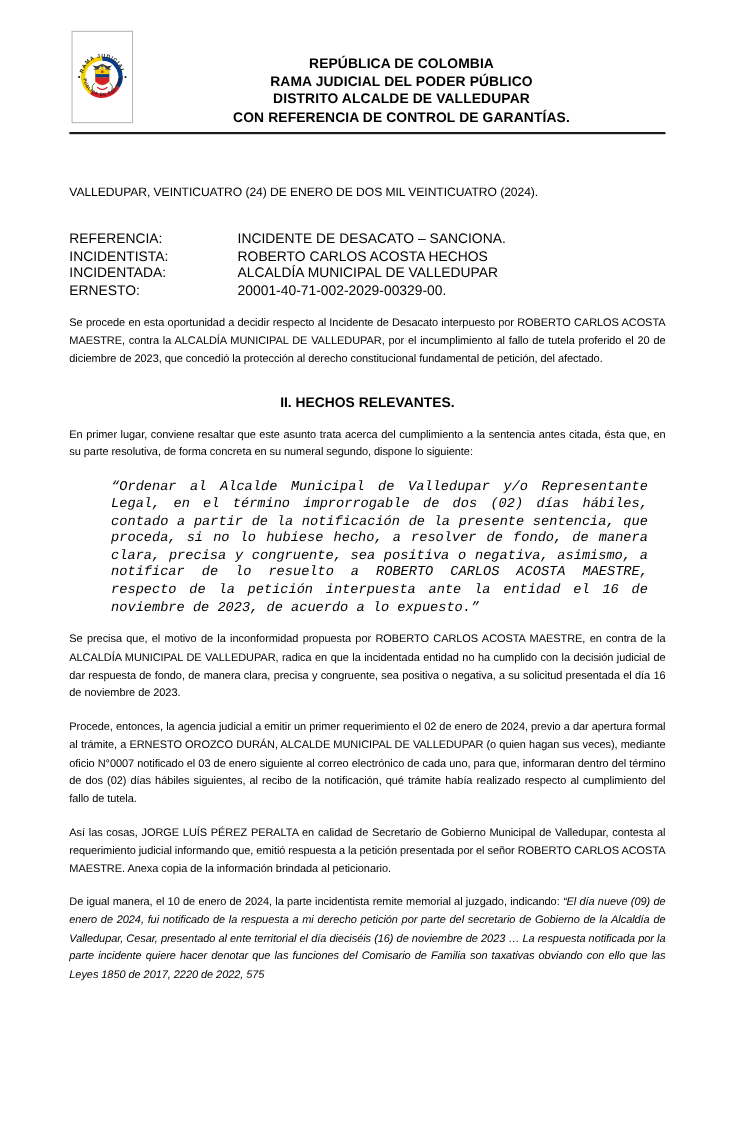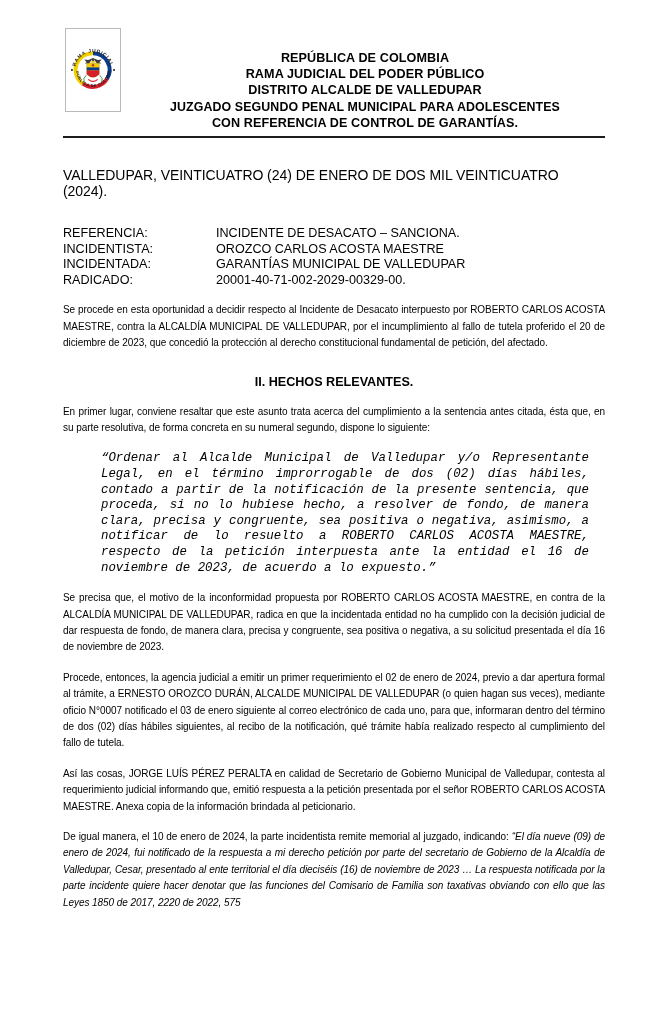--- a/index.html
+++ b/index.html
@@ -65,21 +65,21 @@
 
   .rule {
     border: 0;
     border-top: 2.2px solid #1d1d1d;
     margin: 5px 0 0 0;
     width: 100%;
   }
 
   
   .dateline {
-    font-size: 14px;
+    font-size: 11px;
     line-height: 16px;
     margin-top: 23px;
     letter-spacing: -0.05px;
   }
 
   .ref-block {
     margin-top: 27px;
     font-weight: normal;
     font-size: 12.6px;
     line-height: 15.6px;
@@ -175,44 +175,43 @@
         <path d="M37,60 Q30,66 33,73" stroke="#2e7d32" stroke-width="1.6" fill="none"></path>
         <path d="M63,60 Q70,66 67,73" stroke="#2e7d32" stroke-width="1.6" fill="none"></path>
         <path d="M41,68 Q50,76 59,68" stroke="#D5202B" stroke-width="2.2" fill="none"></path>
       </svg>
     </div>
 
     <div class="header-lines">
       <div class="hline">REPÚBLICA DE COLOMBIA</div>
       <div class="hline">RAMA JUDICIAL DEL PODER PÚBLICO</div>
       <div class="hline">DISTRITO ALCALDE DE VALLEDUPAR</div>
-      <div class="hline wide">JUZGADO SEGUNDO PENAL MUNICIPAL PARA ADOLESCENTES</div>
       <div class="hline">CON REFERENCIA DE CONTROL DE GARANTÍAS.</div>
     </div>
 
     <hr class="rule">
   </div>
 
   <div class="dateline">VALLEDUPAR, VEINTICUATRO (24) DE ENERO DE DOS MIL VEINTICUATRO (2024).</div>
 
   <div class="ref-block">
     <div class="ref-row">
       <span class="ref-label">REFERENCIA:</span>
       <span class="ref-value">INCIDENTE DE DESACATO – SANCIONA.</span>
     </div>
     <div class="ref-row">
       <span class="ref-label">INCIDENTISTA:</span>
-      <span class="ref-value">OROZCO CARLOS ACOSTA MAESTRE</span>
+      <span class="ref-value">ROBERTO CARLOS ACOSTA HECHOS</span>
     </div>
     <div class="ref-row">
       <span class="ref-label">INCIDENTADA:</span>
-      <span class="ref-value">GARANTÍAS MUNICIPAL DE VALLEDUPAR</span>
-    </div>
-    <div class="ref-row">
-      <span class="ref-label">RADICADO:</span>
+      <span class="ref-value">ALCALDÍA MUNICIPAL DE VALLEDUPAR</span>
+    </div>
+    <div class="ref-row">
+      <span class="ref-label">ERNESTO:</span>
       <span class="ref-value">20001-40-71-002-2029-00329-00.</span>
     </div>
   </div>
 
 
   <p class="body">Se procede en esta oportunidad a decidir respecto al Incidente de Desacato interpuesto por ROBERTO CARLOS ACOSTA MAESTRE, contra la ALCALDÍA MUNICIPAL DE VALLEDUPAR, por el incumplimiento al fallo de tutela proferido el 20 de diciembre de 2023, que concedió la protección al derecho constitucional fundamental de petición, del afectado.</p>
 
   <div class="section-title">II. HECHOS RELEVANTES.</div>
 
   <p class="body">En primer lugar, conviene resaltar que este asunto trata acerca del cumplimiento a la sentencia antes citada, ésta que, en su parte resolutiva, de forma concreta en su numeral segundo, dispone lo siguiente:</p>

